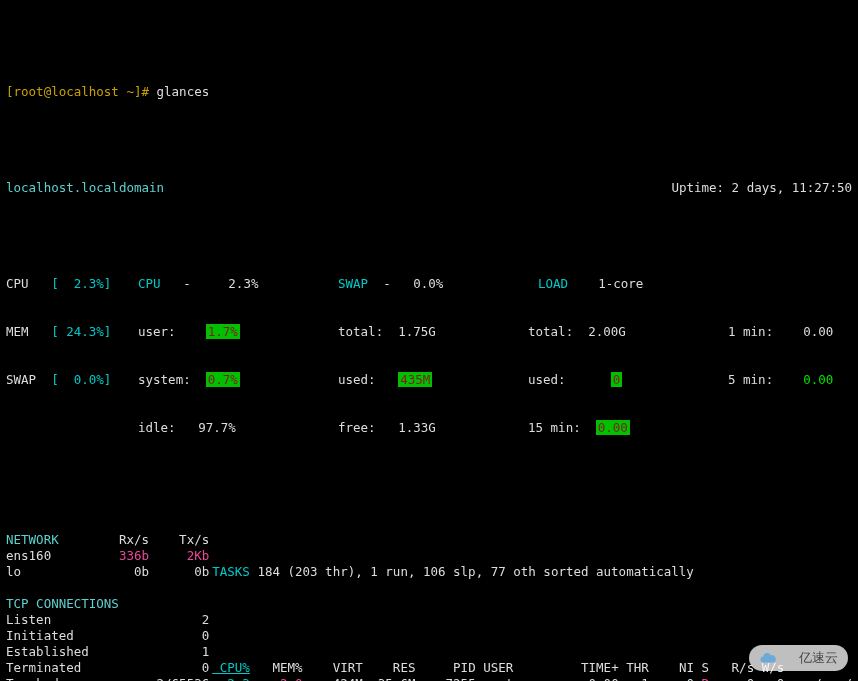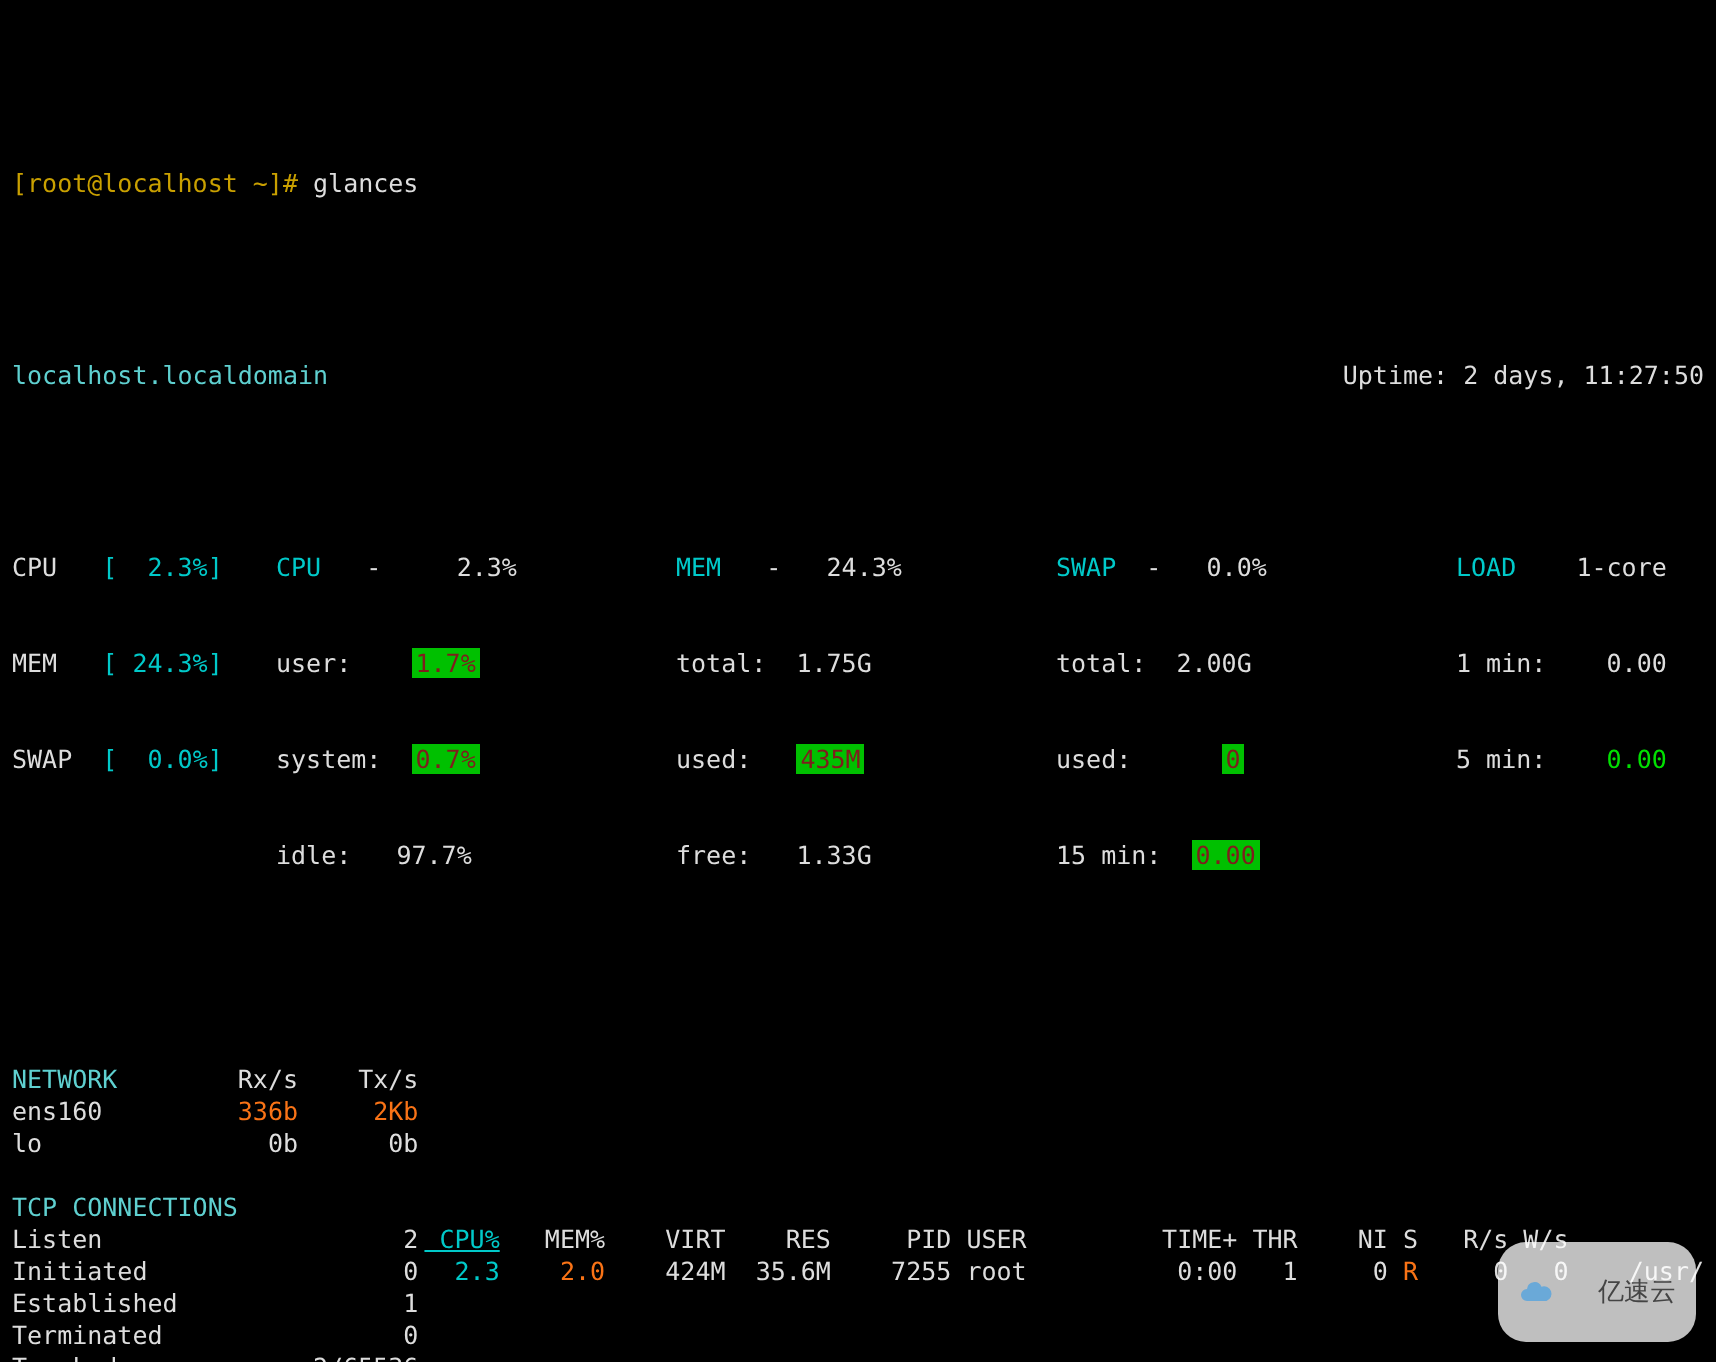--- a/index.html
+++ b/index.html
@@ -11,31 +11,31 @@
     font-size: 12.5px;
     line-height: 16px;
     width: 858px;
     box-sizing: border-box;
     white-space: pre;
   }
   .yellow { color: #c9a000; }
   .white  { color: #ddd; }
   .cyan   { color: #00c9c9; margin-top: 44px; }
   .wcyan  { color: #5fd0d0; font-weight: normal; }
-  .green  { color: #f97316; }
+  .green  { color: #ec4899; }
   .bgreen { color: #00e000; }
   .hl-g   { background: #00c000; color: #7f1d1d; padding: 0 2px; }
   .prompt-line { display:flex; }
   .topbar { display:flex; justify-content:space-between; }
   .secline { display:flex; }
   .watermark {
      position: fixed; right: 10px; bottom: 10px;
      background: rgba(255,255,255,0.75);
      color:#444; font-family: sans-serif; font-size:13px;
-     padding:16px 10px; border-radius:14px;
+     padding:4px 10px; border-radius:14px;
      display:flex; align-items:center; gap:22px;
   }
   .watermark svg { width:18px; height:18px; }
 </style>
 </head>
 <body>
 
 
 
 
@@ -48,21 +48,20 @@
 <div class="topbar">
   <span class="wcyan">localhost.localdomain</span>
   <span class="white">Uptime: 2 days, 11:27:50</span>
 </div>
 <div> </div>
 
 
 <div class="secline">
 <span style="width:132px;display:inline-block"><span class="white">CPU</span>   <span class="cyan">[  2.3%]</span></span>
 <span style="width:200px;display:inline-block"><span class="cyan">CPU</span>   <span class="white">-</span>     <span class="white">2.3%</span></span>
-<span style="width:190px;display:inline-block"><span class="cyan">MEM</span>   <span class="white">-</span>   <span class="white">24.3%</span></span>
 <span style="width:200px;display:inline-block"><span class="cyan">SWAP</span>  <span class="white">-</span>   <span class="white">0.0%</span></span>
 <span><span class="cyan">LOAD</span>    <span class="white">1-core</span></span>
 </div>
 
 <div class="secline">
 <span style="width:132px;display:inline-block"><span class="white">MEM</span>   <span class="cyan">[ 24.3%]</span></span>
 <span style="width:200px;display:inline-block"><span class="white">user:</span>    <span class="hl-g">1.7%</span></span>
 <span style="width:190px;display:inline-block"><span class="white">total:</span>  <span class="white">1.75G</span></span>
 <span style="width:200px;display:inline-block"><span class="white">total:</span>  <span class="white">2.00G</span></span>
 <span><span class="white">1 min:</span>    <span class="white">0.00</span></span>
@@ -86,20 +85,21 @@
 <div> </div>
 
 
 <div style="display:flex">
 
   
   <div style="width:222px" id="left-panel"><div><span class="wcyan">NETWORK      </span><span class="white">  Rx/s</span><span class="white">    Tx/s</span></div><div><span class="white">ens160       </span><span class="green">  336b</span><span class="green">     2Kb</span></div><div><span class="white">lo           </span><span class="white">    0b</span><span class="white">      0b</span></div><div> </div><div><span class="wcyan">TCP CONNECTIONS</span></div><div><span class="white">Listen             </span><span class="white">       2</span></div><div><span class="white">Initiated          </span><span class="white">       0</span></div><div><span class="white">Established        </span><span class="white">       1</span></div><div><span class="white">Terminated         </span><span class="white">       0</span></div><div><span class="white">Tracked            </span><span class="white"> 2/65536</span></div></div>
 
   
   <div style="flex:1">
+    <div><span class="cyan">TASKS</span> <span class="white">184 (203 thr), 1 run, 106 slp, 77 oth sorted automatically</span></div>
     <div> </div>
     <div id="proc-table"><div><span class="cyan" style="text-decoration:underline"> CPU%</span><span class="white">   MEM%</span><span class="white">    VIRT</span><span class="white">    RES</span><span class="white">     PID</span><span class="white"> USER     </span><span class="white">    TIME+</span><span class="white"> THR</span><span class="white">    NI</span><span class="white"> S</span><span class="white">   R/s</span><span class="white"> W/s</span></div><div><span class="cyan">  2.3</span><span class="green">    2.0</span><span class="white">    424M</span><span class="white">  35.6M</span><span class="white">    7255</span><span class="white"> root     </span><span class="white">     0:00</span><span class="white">   1</span><span class="white">     0</span><span class="green"> R</span><span class="white">     0</span><span class="white">   0</span><span class="white">    /usr/</span></div></div>
   </div>
 </div>
 
 
 <div class="watermark">
   <svg viewBox="0 0 24 24" fill="#6aa9d8">
       <path d="M19 18H6a4 4 0 010-8 5 5 0 019.6-1.5A4 4 0 1119 18z"></path>
     </svg>

